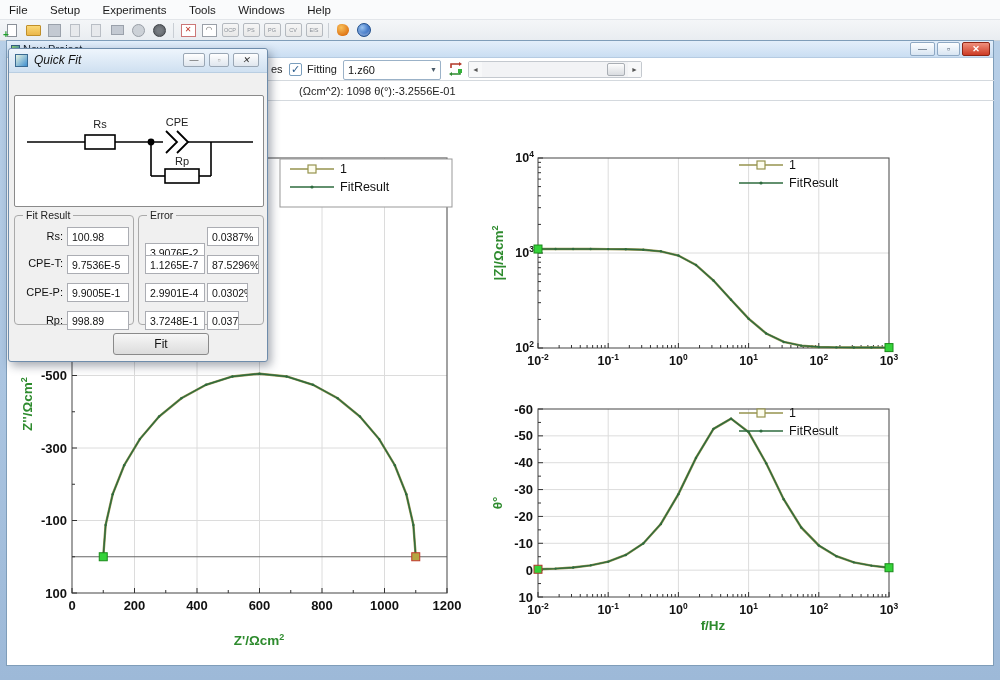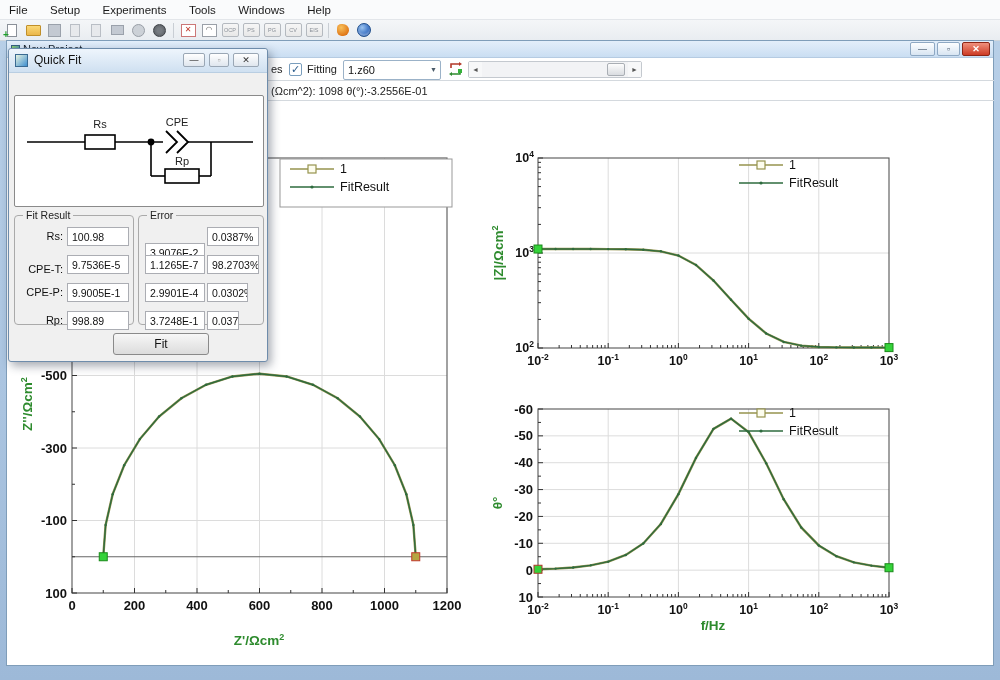--- a/index.html
+++ b/index.html
@@ -50,28 +50,28 @@
   .combo { position:absolute; width:98px; height:20px; background:#fff; border:1px solid #9bb2c8; border-radius:2px;
            font-size:11px; color:#111; padding:3px 0 0 4px; }
   .combo-arrow { position:absolute; right:3px; top:5px; font-size:7px; color:#4a5a68; }
   .scrollbar { position:absolute; height:17px; background:#f2f3f5; border:1px solid #c4c9cf; border-radius:2px; }
   .sb-arrow { position:absolute; top:0; width:13px; height:15px; background:#f7f8f9;
               font-size:7px; color:#555; display:flex; align-items:center; justify-content:center; }
   .sb-thumb { position:absolute; top:1px; width:18px; height:13px; background:linear-gradient(180deg,#fdfdfd,#d9dce0);
               border:1px solid #a9aeb4; border-radius:2px; }
   .hline { position:absolute; background:#d4d9de; height:1px; }
   .vline { position:absolute; background:#d4d9de; width:1px; }
-  .status-text { position:absolute; font-size:11px; color:#222; }
+  .status-text { position:absolute; font-size:11px; color:#222;margin-left:28px; }
   
   .dialog { position:absolute; left:8px; top:48px; width:260px; height:314px; z-index:50;
             background:#f0f0f0; border:1px solid #6e8cab; border-radius:3px;
             box-shadow:3px 4px 10px rgba(30,40,60,.4); }
   .dlg-title { position:absolute; left:0; top:0; width:100%; height:24px;
                background:linear-gradient(180deg,#eef5fc,#cfe0f1); border-bottom:1px solid #b9cee2;
-               border-radius:3px 3px 0 0; font-size:12px; color:#111; }
+               border-radius:3px 3px 0 0; font-size:12px; color:#111;font-style:italic; }
   .dlg-icon { position:absolute; left:6px; top:5px; width:13px; height:13px;
               background:linear-gradient(135deg,#e8f4e0,#3f8fd0); border:1px solid #3a6a92; }
   .dlg-title-text { position:absolute; left:25px; top:4px; }
   .dlg-btn { position:absolute; top:4px; height:14px; border:1px solid #9aa7b5; border-radius:2px;
              background:linear-gradient(180deg,#ffffff,#dfe6ee); color:#333; font-size:9px;
              display:flex; align-items:center; justify-content:center; line-height:1; }
   .tabs { position:absolute; left:4px; top:24px; width:252px; height:19px; border-bottom:1px solid #9a9a9a;
           white-space:nowrap; }
   .tab { display:inline-block; height:18px; padding:3px 4px 0 4px; margin-right:1px; font-size:10.5px; color:#111;
          background:linear-gradient(180deg,#f6f6f6,#e2e2e2); border:1px solid #9a9a9a; border-bottom:none;
@@ -531,33 +531,33 @@
         <line x1="196" y1="80" x2="196" y2="46" stroke="#000" stroke-width="1.6"></line>
         <text x="85" y="32" text-anchor="middle" font-size="11" fill="#222">Rs</text>
         <text x="162" y="30" text-anchor="middle" font-size="11" fill="#222">CPE</text>
         <text x="167" y="69" text-anchor="middle" font-size="11" fill="#222">Rp</text>
       </svg>
     </div>
     <div class="grp" style="left:5px; top:166px; width:120px; height:110px;">
       <span class="grp-label">Fit Result</span>
       <span class="fld-label" style="left:2px; top:14px;">Rs:</span>
       <div class="fld" style="left:52px; top:11px; width:62px;">100.98</div>
-      <span class="fld-label" style="left:2px; top:47px;text-align:right;">CPE-T:</span>
+      <span class="fld-label" style="left:2px; top:41px;text-align:right;">CPE-T:</span>
       <div class="fld" style="left:52px; top:39px; width:62px;">9.7536E-5</div>
       <span class="fld-label" style="left:2px; top:70px;">CPE-P:</span>
       <div class="fld" style="left:52px; top:67px; width:62px;">9.9005E-1</div>
       <span class="fld-label" style="left:2px; top:98px;">Rp:</span>
       <div class="fld" style="left:52px; top:95px; width:62px;">998.89</div>
     </div>
     <div class="grp" style="left:129px; top:166px; width:126px; height:110px;">
       <span class="grp-label">Error</span>
       <div class="fld" style="left:6px; top:11px; width:60px;margin-top:16px;">3.9076E-2</div>
       <div class="fld" style="left:68px; top:11px; width:52px;">0.0387%</div>
       <div class="fld" style="left:6px; top:39px; width:60px;">1.1265E-7</div>
-      <div class="fld" style="left:68px; top:39px; width:52px;">98.2703%</div>
+      <div class="fld" style="left:68px; top:39px; width:52px;">87.5296%</div>
       <div class="fld" style="left:6px; top:67px; width:60px;">2.9901E-4</div>
       <div class="fld" style="left:68px; top:67px; width:41px;">0.0302%</div>
       <div class="fld" style="left:6px; top:95px; width:60px;">3.7248E-1</div>
       <div class="fld" style="left:68px; top:95px; width:32px;">0.0373%</div>
     </div>
     <div class="fit-btn">Fit</div>
   </div>
 
 </div>
 

